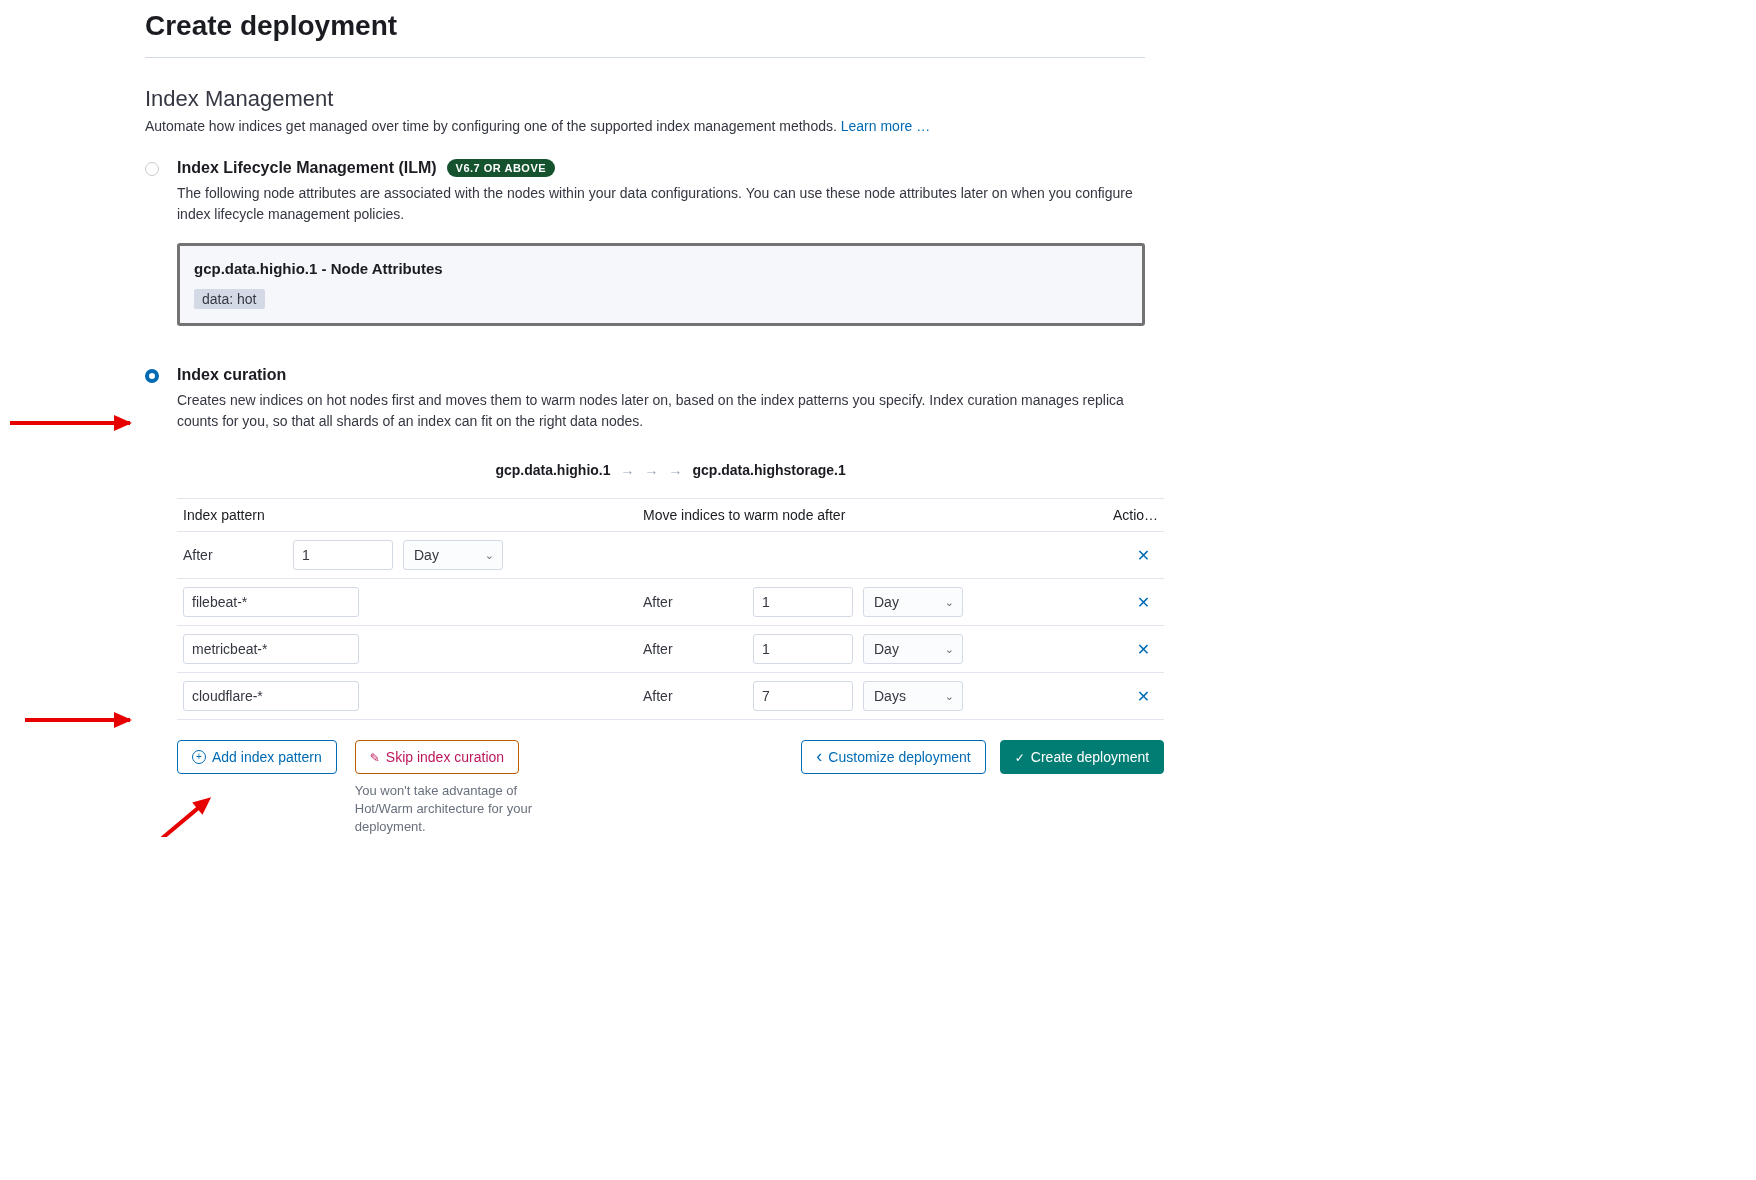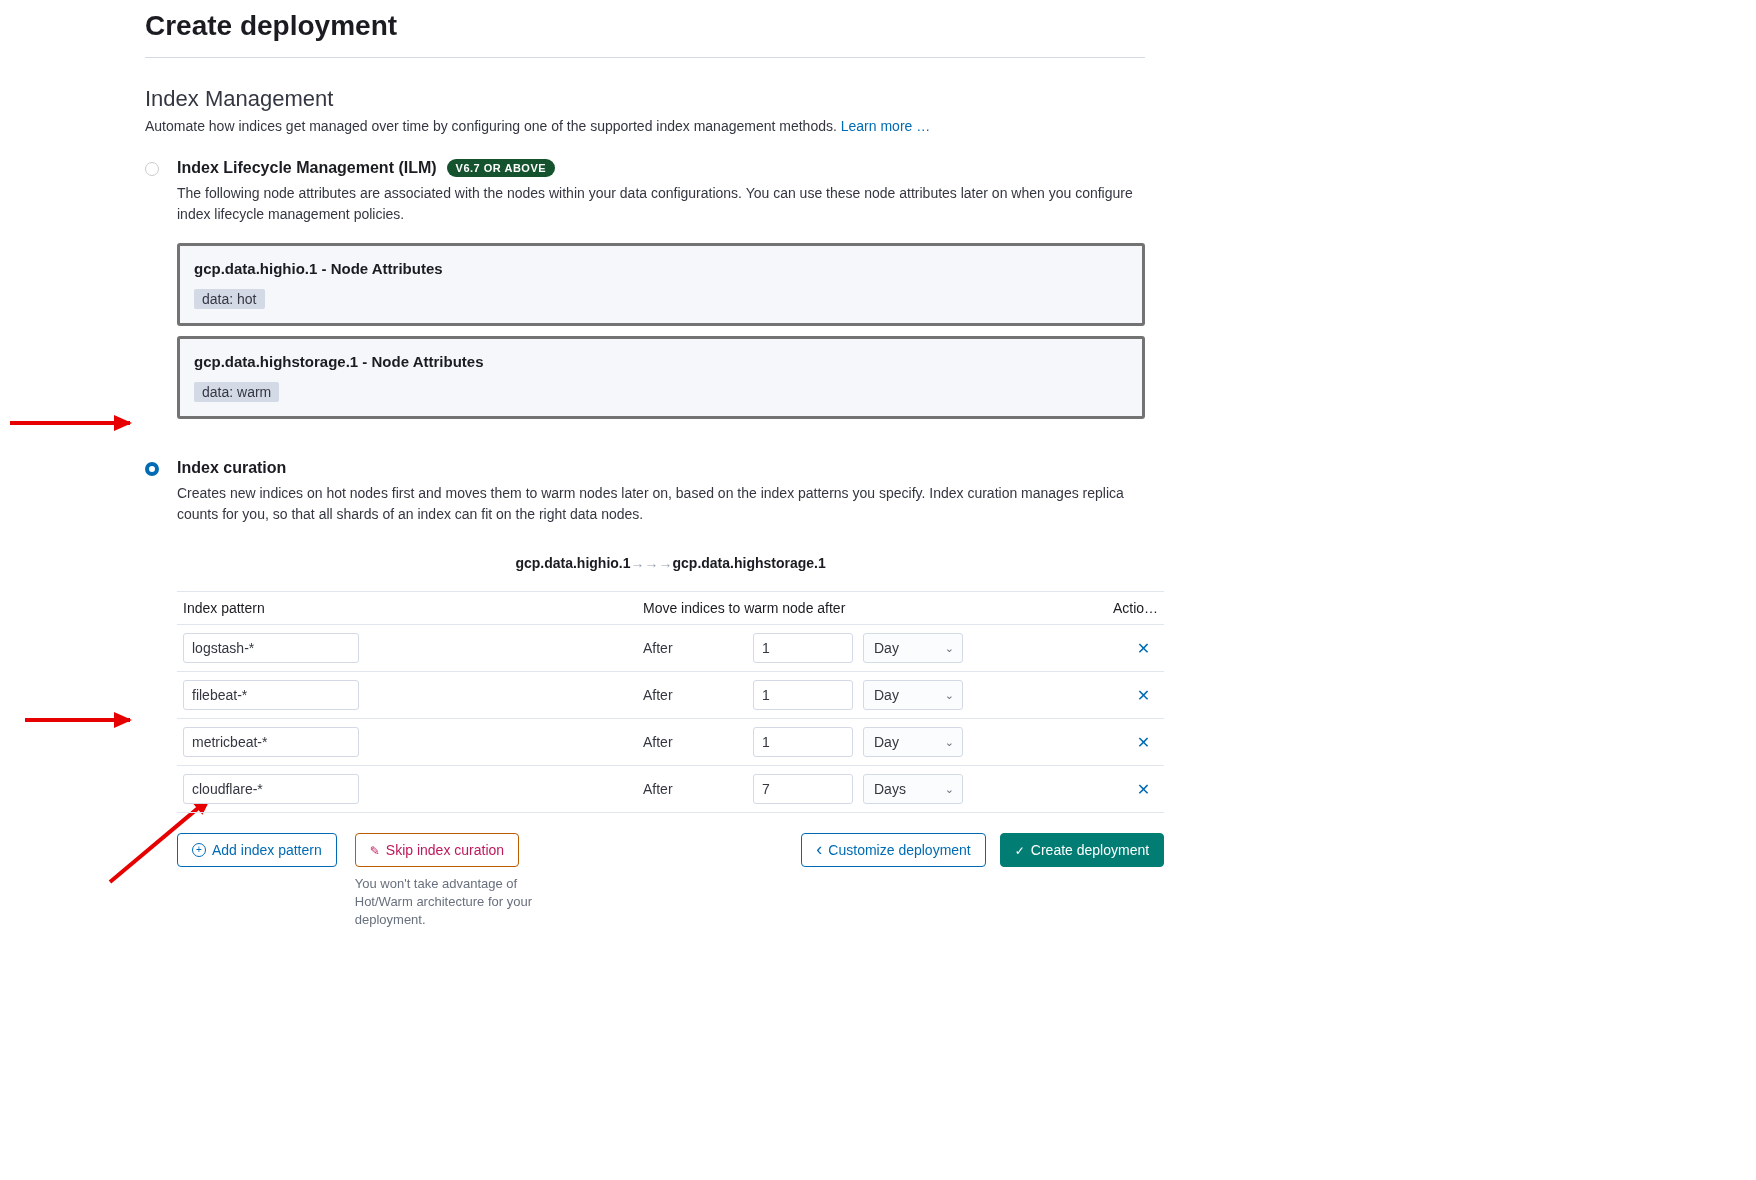--- a/index.html
+++ b/index.html
@@ -107,20 +107,21 @@
 
     .flow-line {
       text-align: center;
       margin-top: 30px;
       font-weight: 600;
       font-size: 14px;
       color: #1a1c21;
       display: flex;
       justify-content: center;
       align-items: flex-start;
+      gap: 10px;
     }
     .flow-arrow {
       color: #98a2b3;
       font-size: 14px;
     }
 
     .patterns-table {
       width: 100%;
       margin-top: 20px;
       border-top: 1px solid #e0e5ee;
@@ -306,24 +307,20 @@
         <div class="radio-head">
           <span class="radio-head-title">Index Lifecycle Management (ILM)</span>
           <span class="badge">V6.7 OR ABOVE</span>
         </div>
         <div class="radio-desc">The following node attributes are associated with the nodes within your data configurations. You can use these node attributes later on when you configure index lifecycle management policies.</div>
 
         <div class="attr-card">
           <div class="attr-card-title">gcp.data.highio.1 - Node Attributes</div>
           <span class="chip">data: hot</span>
         </div>
-        <div class="attr-card" style="margin-top:10px;">
-          <div class="attr-card-title">gcp.data.highstorage.1 - Node Attributes</div>
-          <span class="chip">data: warm</span>
-        </div>
       </div>
     </div>
 
     <div class="radio-option" style="margin-top:40px;">
       <div class="radio-circle selected"></div>
       <div class="radio-body">
         <div class="radio-head">
           <span class="radio-head-title">Index curation</span>
         </div>
         <div class="radio-desc">Creates new indices on hot nodes first and moves them to warm nodes later on, based on the index patterns you specify. Index curation manages replica counts for you, so that all shards of an index can fit on the right data nodes.</div>
@@ -337,23 +334,20 @@
         </div>
 
         <div class="patterns-table">
           <div class="patterns-header">
             <div class="col-pattern">Index pattern</div>
             <div class="col-move">Move indices to warm node after</div>
             <div class="col-actions">Actio…</div>
           </div>
 
           <div class="patterns-row">
-            <div class="col-pattern">
-              <input type="text" class="pattern-input" value="logstash-*" style="">
-            </div>
             <div class="col-move move-group">
               <span class="move-label">After</span>
               <input type="text" class="qty-input" value="1" style="">
               <span class="select-wrap">
                 <select>
                   <option>Day</option>
                 </select>
                 <span class="select-caret">⌄</span>
               </span>
             </div>

